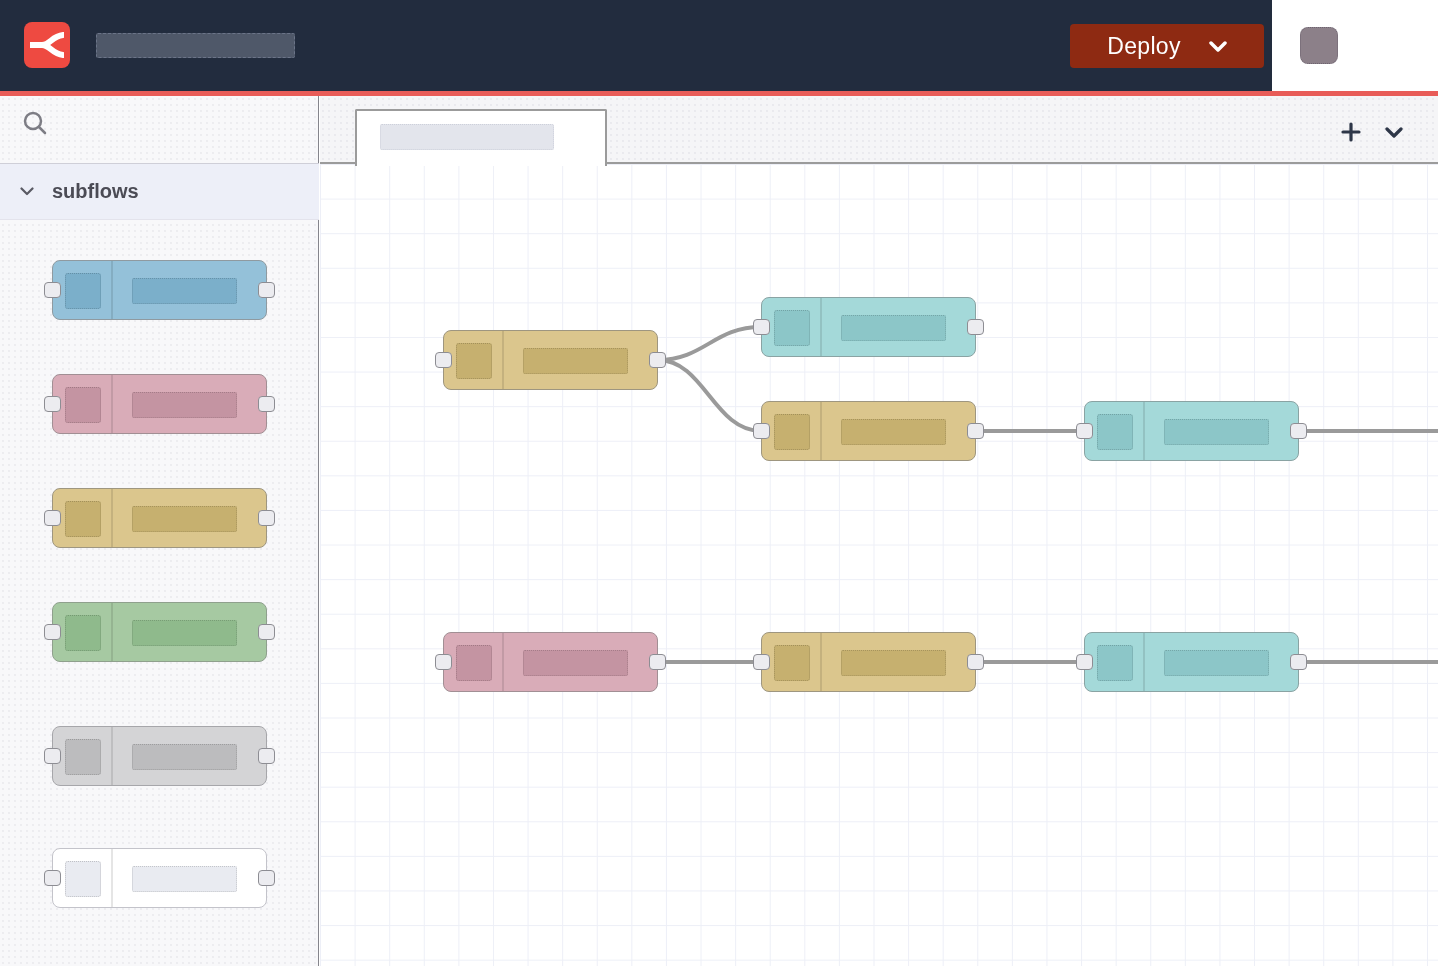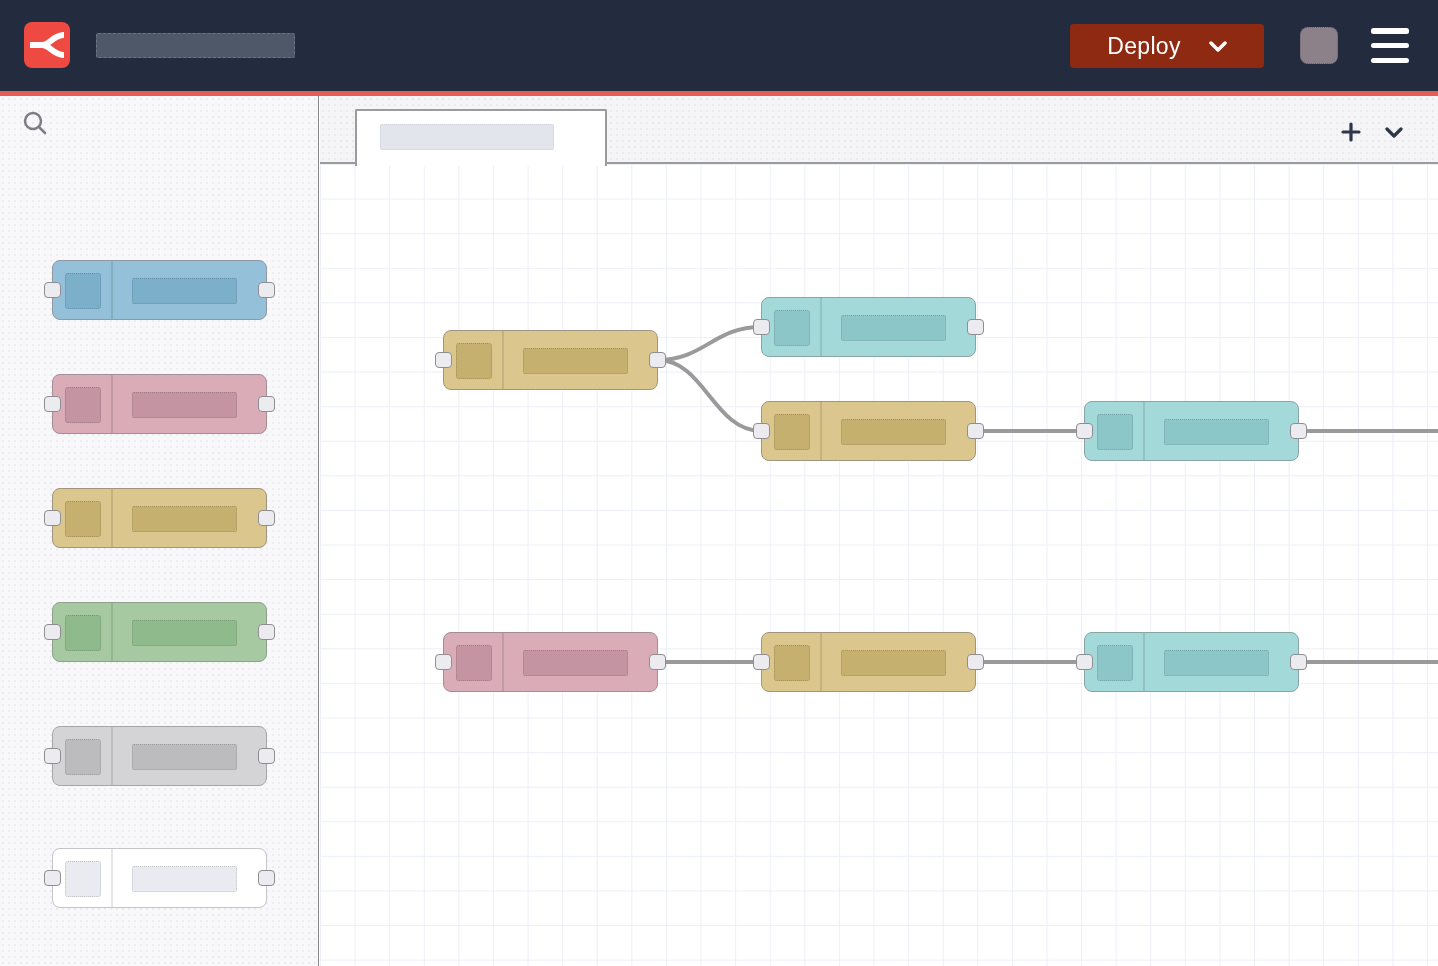--- a/index.html
+++ b/index.html
@@ -1,20 +1,20 @@
 <!DOCTYPE html>
 <html><head>
 <meta charset="utf-8">
 <style>
   * { margin:0; padding:0; box-sizing:border-box; }
   html,body { width:1438px; height:966px; overflow:hidden;
     font-family:"Liberation Sans", sans-serif; background:#fff; }
 
   
-  .app-header { position:absolute; left:0; top:0; width:1438px; height:91px; background:#222c3e; }
+  .app-header { position:absolute; left:0; top:0; width:1272px; height:91px; background:#222c3e; }
   .accent-line { position:absolute; left:0; top:91px; width:1438px; height:5px; background:#e85c58; }
   .logo { position:absolute; left:24px; top:22px; width:46px; height:46px; border-radius:8px;
     background:#ee4a41; display:flex; align-items:center; justify-content:center; }
   .header-skeleton { position:absolute; left:96px; top:33px; width:199px; height:25px;
     background:#4f5869; border:1px dashed #6b7488; border-radius:2px; }
   .deploy-btn { position:absolute; left:1070px; top:24px; width:194px; height:44px; border-radius:4px;
     background:#8e2a12; color:#fff; display:flex; align-items:center; justify-content:center; gap:28px;
     cursor:pointer; }
   .deploy-btn .deploy-label { font-size:23px; font-weight:500; letter-spacing:0.3px; }
   .avatar { position:absolute; left:1300px; top:27px; width:38px; height:37px; border-radius:8px;
@@ -103,20 +103,28 @@
 
 <div class="sidebar">
   <div class="search-row">
     <span class="search-icon">
       <svg width="26" height="26" viewBox="0 0 26 26">
         <circle cx="11" cy="11" r="8" stroke="#7d7d85" stroke-width="2.5" fill="none"></circle>
         <path d="M17 17 L23 23" stroke="#7d7d85" stroke-width="2.5" stroke-linecap="round"></path>
       </svg>
     </span>
   </div>
+  <div class="section-header">
+    <span class="section-chevron">
+      <svg width="14" height="9" viewBox="0 0 14 9">
+          <path d="M1.5 1.5 L7 7 L12.5 1.5" stroke="#5a5a64" stroke-width="2.2" fill="none" stroke-linecap="round" stroke-linejoin="round"></path>
+        </svg>
+    </span>
+    <span class="section-label">subflows</span>
+  </div>
   <div class="palette-items" id="palette-items">
       <div class="node" style="left: 52px; top: 40px; background: rgb(148, 193, 217); border-color: rgb(143, 154, 160);">
         <span class="port in"></span>
         <div class="icon-box" style="background:#7bafca"></div>
         <div class="divider"></div>
         <div class="label-bar" style="background:#7bafca"></div>
         <span class="port out"></span>
       </div>
       <div class="node" style="left: 52px; top: 154px; background: rgb(217, 172, 184); border-color: rgb(161, 143, 148);">
         <span class="port in"></span>

